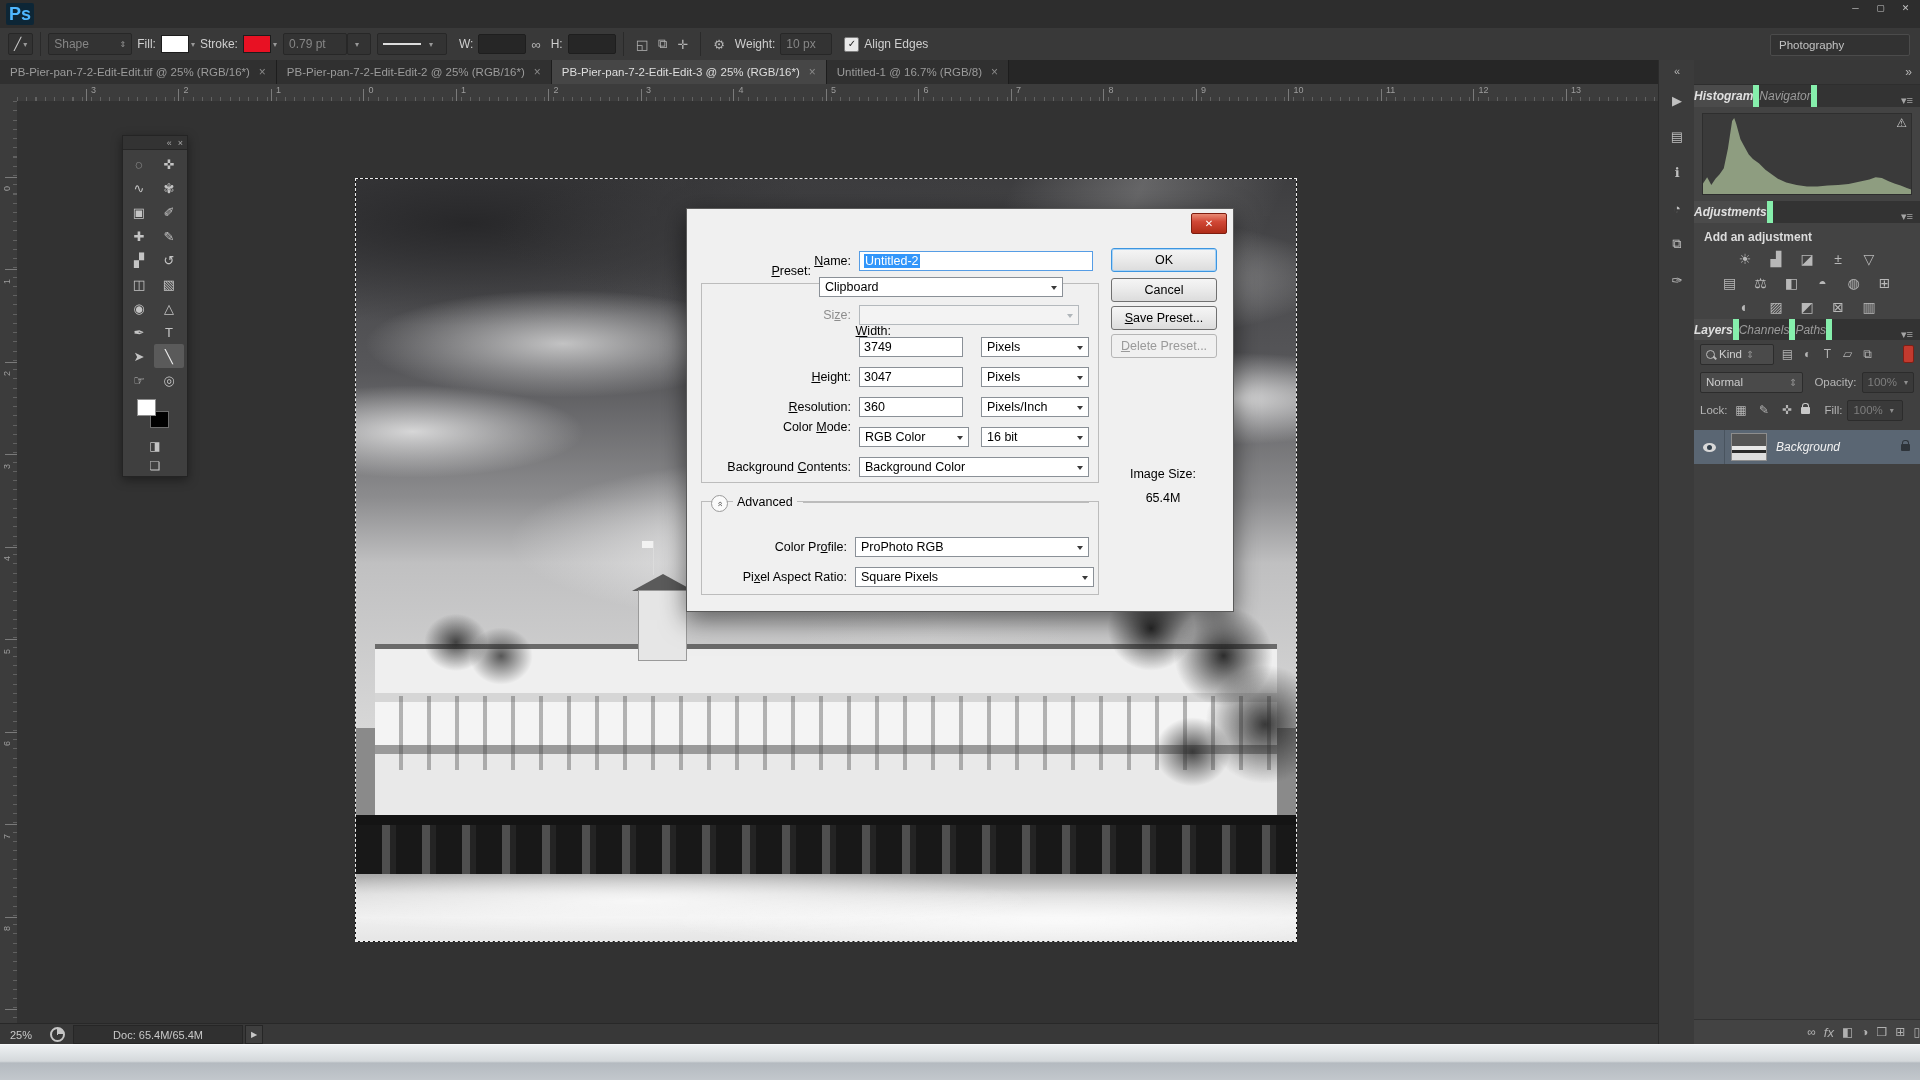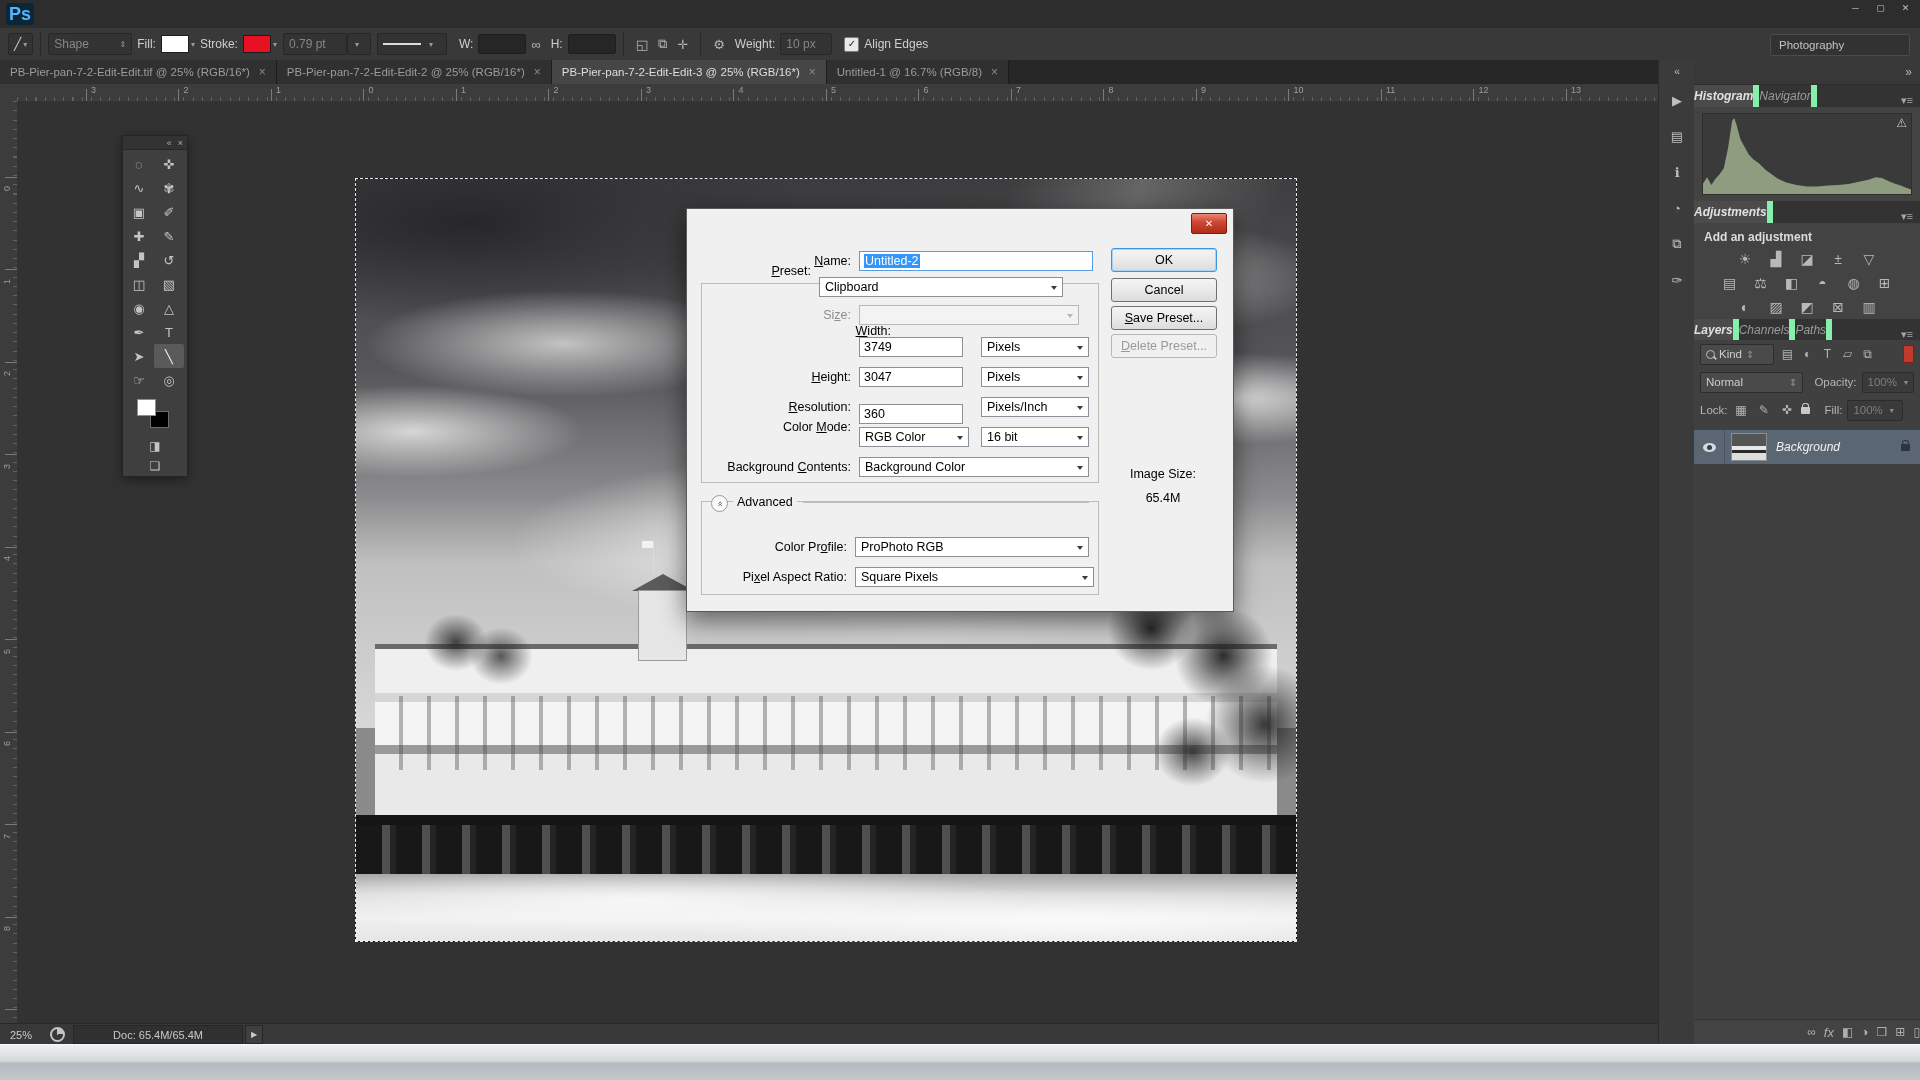--- a/index.html
+++ b/index.html
@@ -531,21 +531,21 @@
     <div class="dlabel" style="left:0;top:158px;width:164px;"><span></span><span class="mn">H</span><span>eight:</span></div>
     <div class="dfield" style="left:172px;top:158px;width:104px;">
         <span>3047</span>
       </div>
     <div class="dcombo" style="left:294px;top:158px;width:108px;">
       <span>Pixels</span>
         <span class="arr"></span>
     </div>
 
     <div class="dlabel" style="left:0;top:188px;width:164px;"><span></span><span class="mn">R</span><span>esolution:</span></div>
-    <div class="dfield" style="left:172px;top:188px;width:104px;margin-top:7px;">
+    <div class="dfield" style="left:172px;top:188px;width:104px;">
         <span>360</span>
       </div>
     <div class="dcombo" style="left:294px;top:188px;width:108px;">
       <span>Pixels/Inch</span>
         <span class="arr"></span>
     </div>
 
     <div class="dlabel" style="left:0;top:208px;width:164px;"><span>Color </span><span class="mn">M</span><span>ode:</span></div>
     <div class="dcombo" style="left:172px;top:218px;width:110px;">
       <span>RGB Color</span>

